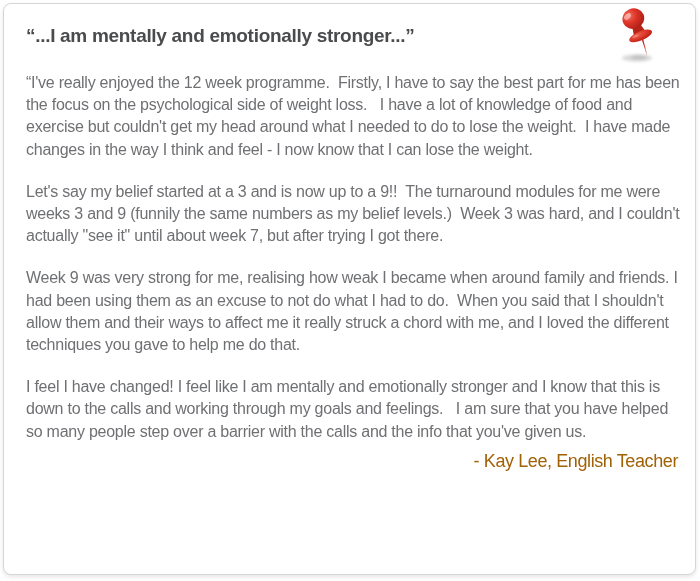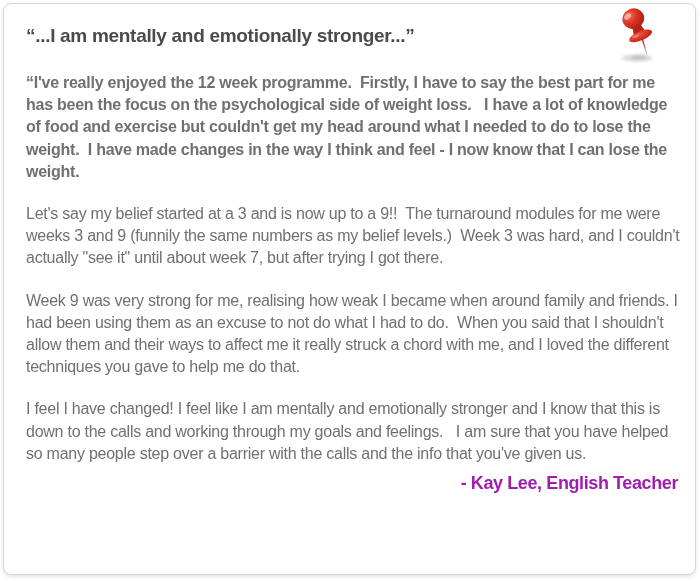--- a/index.html
+++ b/index.html
@@ -47,28 +47,27 @@
     width: 656px;
     font-size: 16px;
     line-height: 22.2px;
     color: #6f7073;
     letter-spacing: -0.25px;
     margin: 20px 0 0 0;
     white-space: pre-wrap;
   }
   .body-text p.first {
     margin-top: 24px;
-    font-weight: bold;
   }
   .attribution {
     width: 652px;
     text-align: right;
     font-size: 18px;
-    font-weight: bold;
-    color: #a21caf;
+    font-weight: normal;
+    color: #a16207;
     letter-spacing: -0.4px;
     margin-top: 8px;
   }
 </style>
 </head>
 <body>
 
 <div class="stage">
   <div class="card">
 

